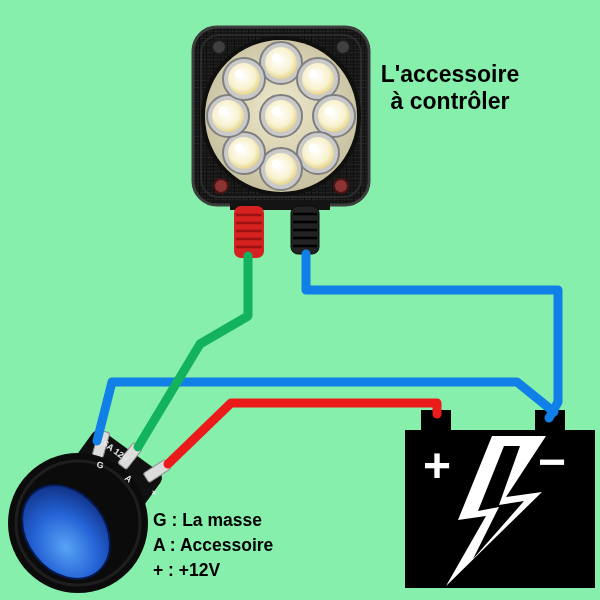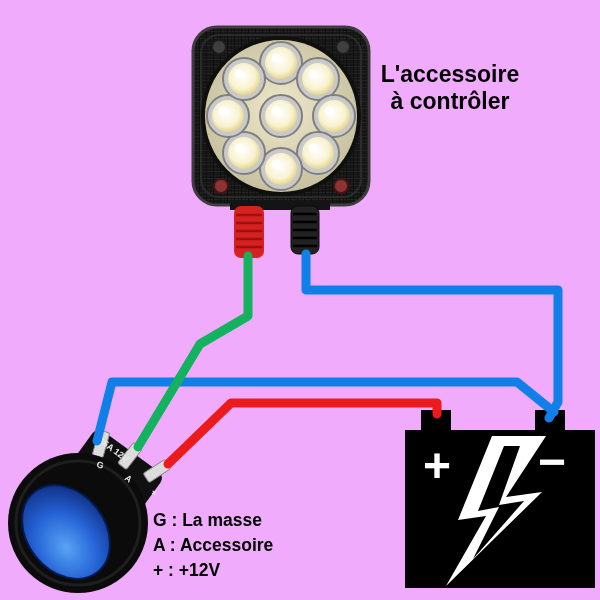--- a/index.html
+++ b/index.html
@@ -1,16 +1,16 @@
 <!DOCTYPE html>
 <html><head>
 <meta charset="utf-8">
 <style>
   html,body{margin:0;padding:0;background:#ffffff;}
-  .stage{width:600px;height:600px;position:relative;background:#f0abfc;overflow:hidden;}
+  .stage{width:600px;height:600px;position:relative;background:#86efac;overflow:hidden;}
   svg{display:block;}
   text{font-family:"Liberation Sans","DejaVu Sans",sans-serif;}
   .title-text{font-size:23px;font-weight:bold;fill:#000000;}
   .legend-text{font-size:17.5px;font-weight:bold;fill:#000000;}
   .battery-symbol{font-size:48px;font-weight:bold;fill:#ffffff;}
   .switch-mark{font-size:9px;font-weight:bold;fill:#e8e8e8;}
 </style>
 </head>
 <body>
 

